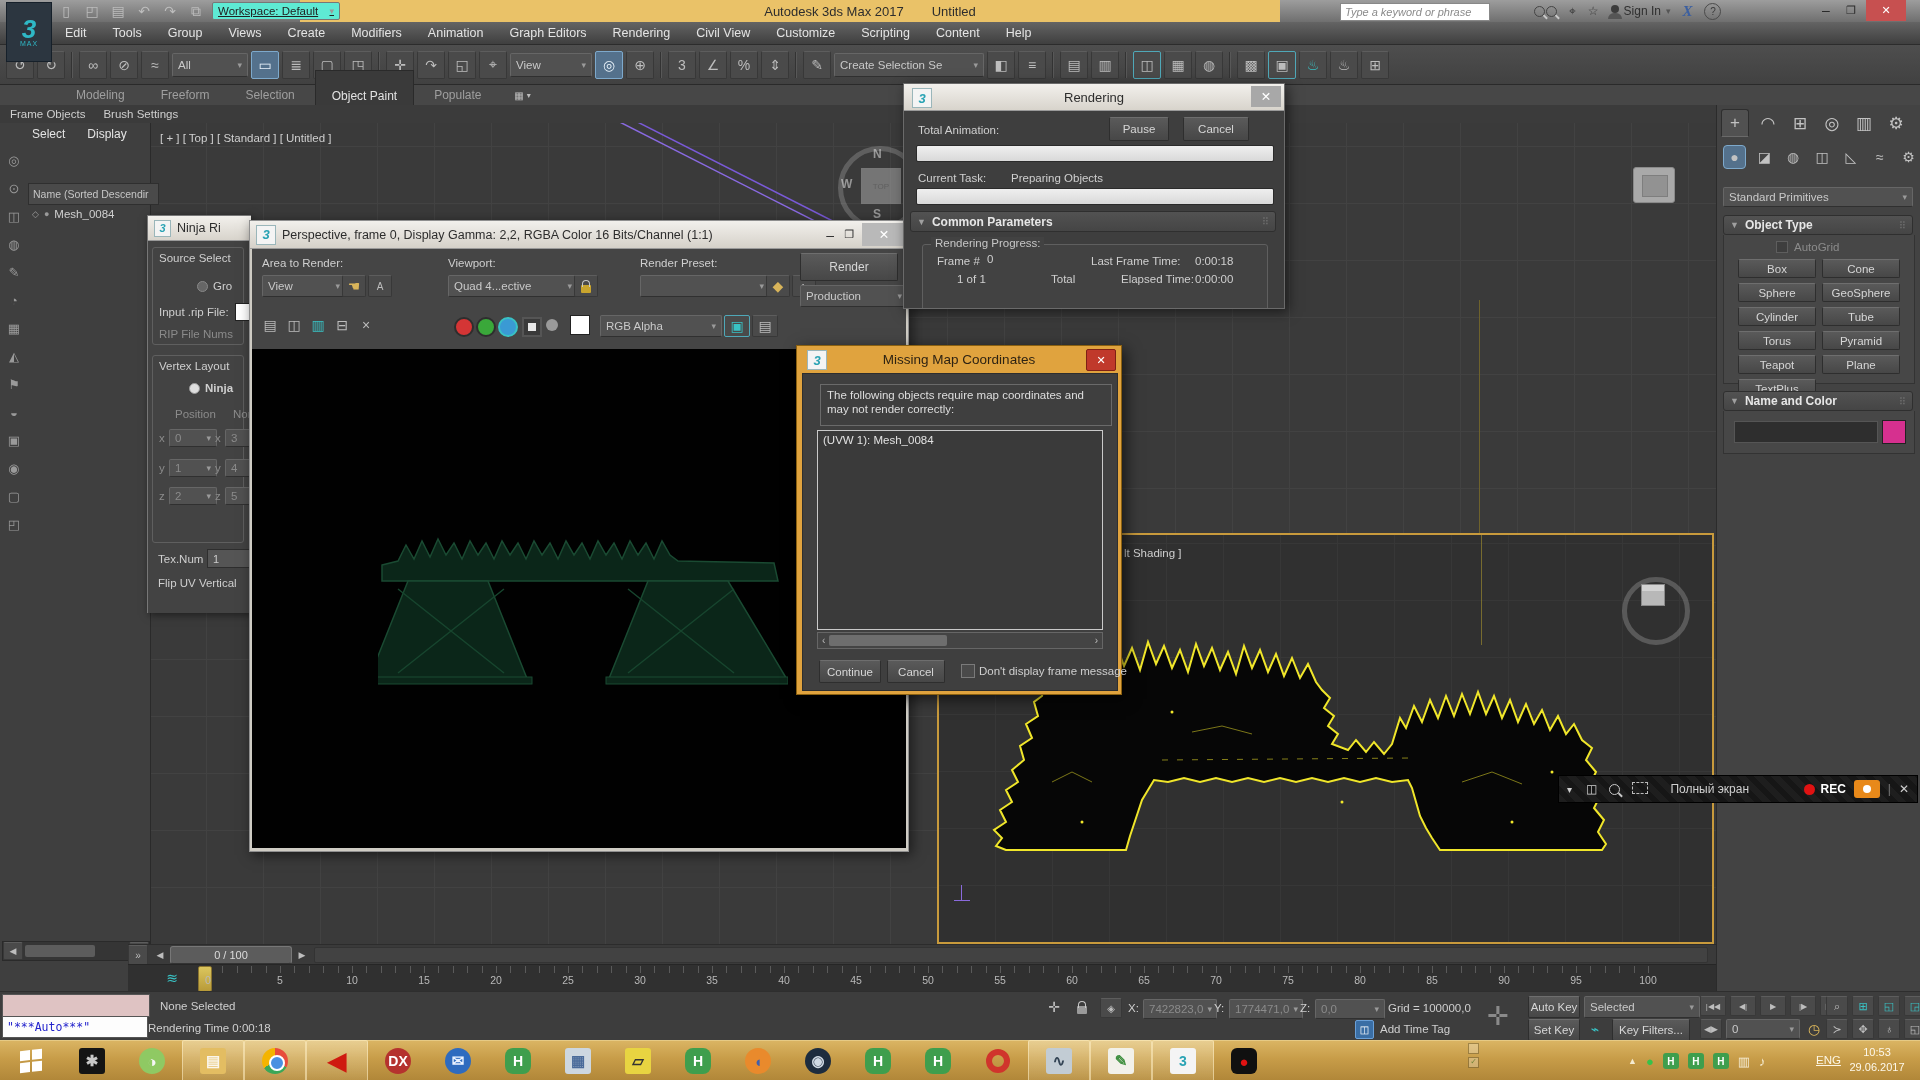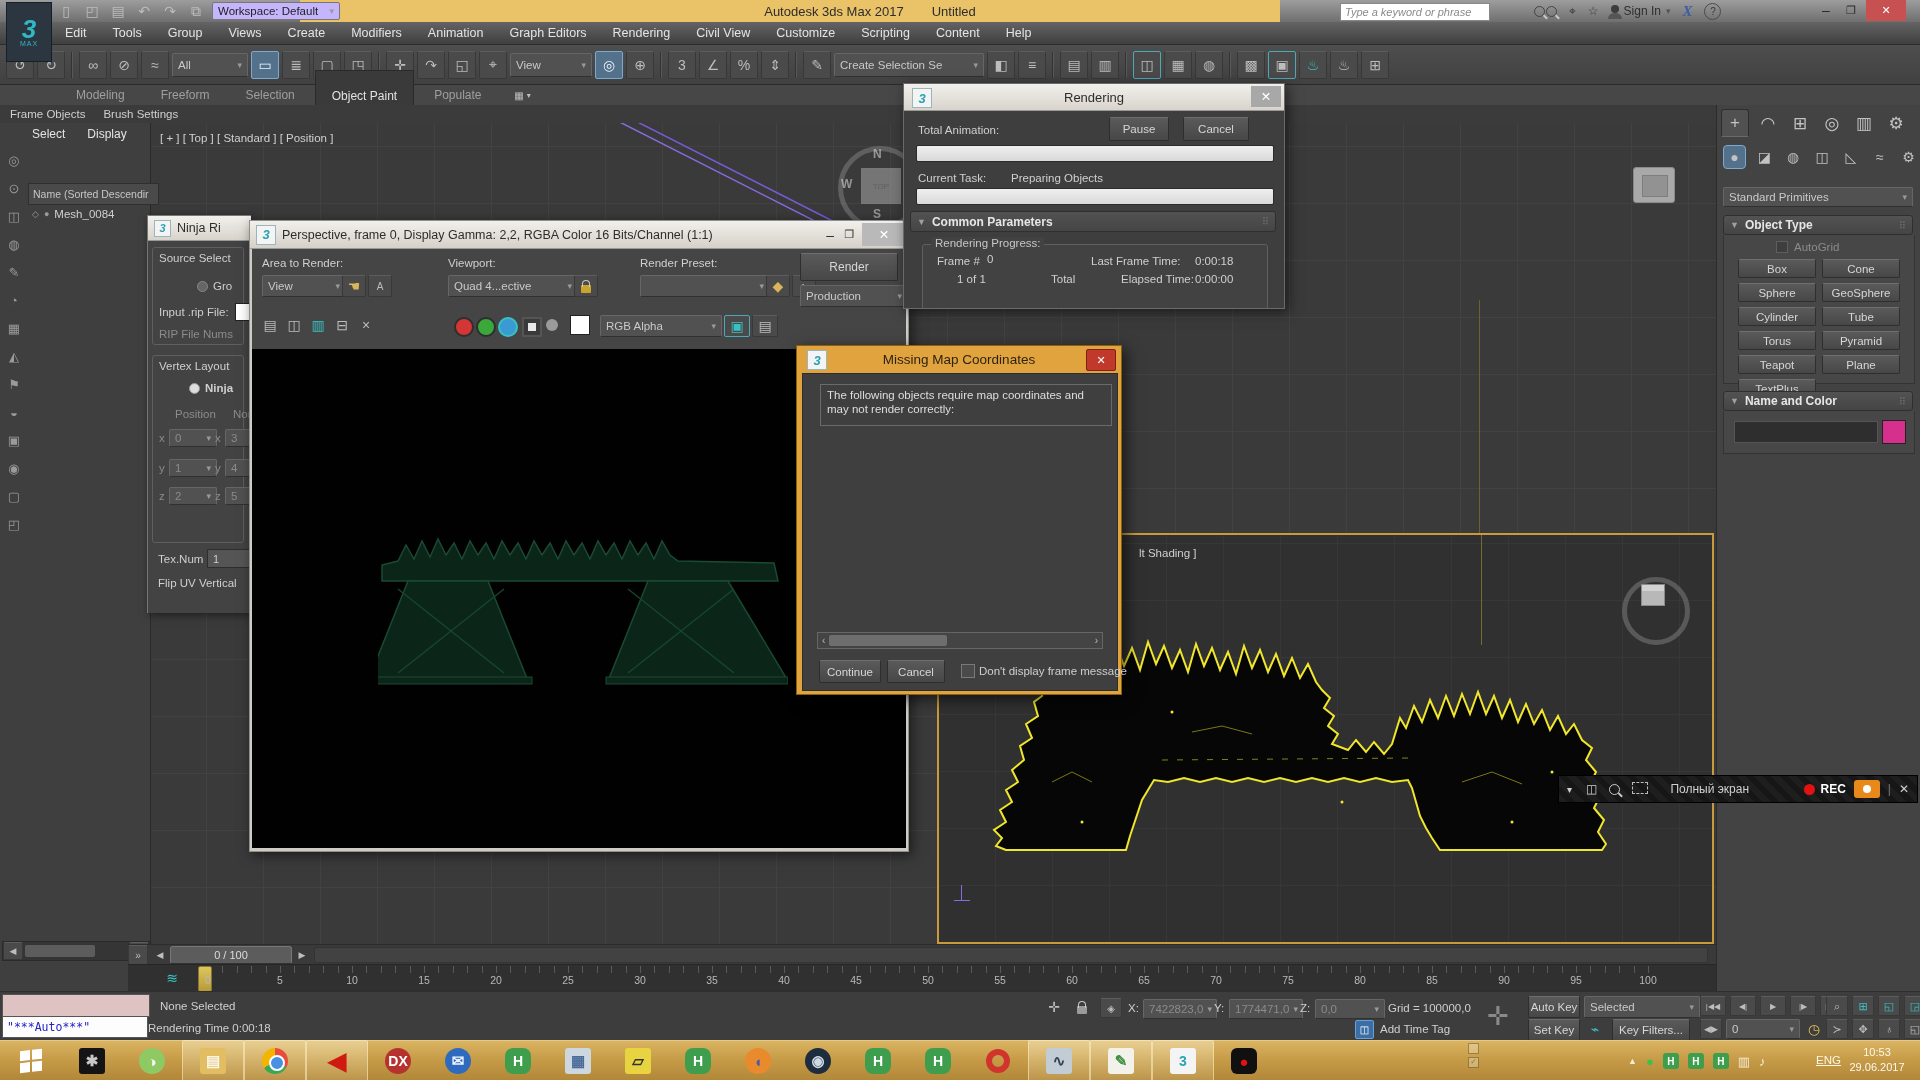--- a/index.html
+++ b/index.html
@@ -57,21 +57,21 @@
     <span style="color:#2fb8c6;font-size:26px;font-weight:bold;font-style:italic;line-height:22px;">3</span>
     <span style="color:#2fb8c6;font-size:7px;letter-spacing:1px;">MAX</span>
   </div>
   <div id="qa" class="ab flex" style="left:56px;top:2px;height:18px;gap:6px;">
     <span class="ic flat" style="width:20px;height:18px">▯</span>
     <span class="ic flat" style="width:20px;height:18px">◰</span>
     <span class="ic flat" style="width:20px;height:18px">▤</span>
     <span class="ic flat" style="width:20px;height:18px">↶</span>
     <span class="ic flat" style="width:20px;height:18px">↷</span>
     <span class="ic flat" style="width:20px;height:18px">⧉</span>
-    <span class="dd" style="width:116px;height:16px;background:#c4b5fd;color:#222;border:1px solid #777;">Workspace: Default</span>
+    <span class="dd" style="width:116px;height:16px;background:#5eead4;color:#222;border:1px solid #777;text-decoration:underline;">Workspace: Default</span>
   </div>
   <div class="ab flex" style="left:640px;top:2px;width:460px;height:18px;justify-content:center;gap:28px;color:#2d2d2d;font-size:13px;">
     <span>Autodesk 3ds Max 2017</span>
       <span>Untitled</span>
   </div>
   <input class="ab srch" style="left: 1340px; top: 3px;" readonly="" placeholder="Type a keyword or phrase">
   <div class="ab flex" style="left:1534px;top:3px;height:16px;gap:12px;">
     <span class="flex" style="gap:1px">
         <span class="mag" style="border-color:#444"></span>
         <span class="mag" style="border-color:#444"></span>
@@ -176,21 +176,21 @@
       </span>
   </div>
   <div class="ab flex" style="left:0;top:105px;width:1920px;height:18px;background:#3b3b3b;border-bottom:1px solid #2c2c2c;">
     <div id="subtabs" class="flex" style="margin-left:10px;gap:18px;">
         <span style="font-size: 11.5px; color: rgb(207, 207, 207);">Frame Objects</span>
         <span style="font-size: 11.5px; color: rgb(207, 207, 207);">Brush Settings</span>
       </div>
   </div>
 
   <div class="ab grid" style="left:150px;top:123px;width:1566px;height:821px;"></div>
-  <div class="ab lbl" style="left:160px;top:132px;z-index:2;">[ + ] [ Top ] [ Standard ] [ Position ]</div>
+  <div class="ab lbl" style="left:160px;top:132px;z-index:2;">[ + ] [ Top ] [ Standard ] [ Untitled ]</div>
 
   <svg class="ab" style="left:150px;top:123px;z-index:1;pointer-events:none;" width="1566" height="821">
     <line x1="450" y1="-20" x2="726" y2="120" stroke="#7a5ad8" stroke-width="1.5"></line>
     <line x1="444" y1="-14" x2="720" y2="126" stroke="#8a6ae2" stroke-width="1.5"></line>
   </svg>
 
   <div class="ab" style="left:1479px;top:300px;width:1px;height:340px;background:#6e622c;z-index:1;"></div>
 
   <div class="ab" style="left:838px;top:146px;width:74px;height:74px;border:5px solid rgba(195,195,195,.28);border-radius:50%;z-index:2;">
     <span class="ab" style="left:30px;top:-4px;color:rgba(225,225,225,.55);font-weight:bold;">N</span>
@@ -200,21 +200,21 @@
   </div>
 
   <div class="ab" style="left:1633px;top:167px;width:40px;height:34px;background:#a9a9a9;border:1px solid #8a8a8a;border-radius:3px;z-index:2;">
     <div class="ab" style="left:8px;top:7px;width:24px;height:20px;background:#929292;border:1px solid #7e7e7e;"></div>
   </div>
 
   <div class="ab" style="left:766px;top:718px;width:1px;height:16px;background:#39b54a;z-index:1;"></div>
   <div class="ab" style="left:758px;top:733px;width:16px;height:1px;background:#b53939;z-index:1;"></div>
 
   <div class="ab grid2" style="left:937px;top:533px;width:777px;height:411px;border:2px solid #c89a3c;box-sizing:border-box;z-index:2;">
-    <span class="lbl ab" style="left:200px;top:12px;">lt Shading ]</span>
+    <span class="lbl ab" style="left:185px;top:12px;">lt Shading ]</span>
     <div class="ab" style="left:542px;top:0;width:1px;height:110px;background:#8a7a30;opacity:.8;"></div>
 
     <div class="ab" style="left:683px;top:42px;width:58px;height:58px;border:5px solid rgba(165,165,165,.35);border-radius:50%;">
       <div class="ab" style="left:14px;top:2px;width:22px;height:20px;background:#b8b8b8;border:1px solid #8a8a8a;">
         <div style="width:100%;height:6px;background:#d2d2d2;"></div>
       </div>
     </div>
 
     <div class="ab" style="left:22px;top:350px;width:1px;height:16px;background:#8a6adc;"></div>
     <div class="ab" style="left:15px;top:365px;width:16px;height:1px;background:#8a6adc;"></div>
@@ -428,20 +428,23 @@
   </div>
 
   <div class="ab" style="left:796px;top:345px;width:324px;height:348px;background:#e0a33e;border:1px solid #8a6010;box-shadow:4px 4px 14px rgba(0,0,0,.6);z-index:8;">
     <div class="flex" style="height:27px;position:relative;justify-content:center;">
       <span class="logo3 ab" style="left:4px;top:4px;">3</span>
       <span style="color:#2e2313;font-size:13.5px;">Missing Map Coordinates</span>
       <span class="flex ab" style="right:5px;top:3px;width:28px;height:20px;background:#c0392b;border:1px solid #7e2014;justify-content:center;color:#fff;font-size:11px;border-radius:2px;">✕</span>
     </div>
     <div class="ab" style="left:5px;top:27px;width:314px;height:316px;background:#3f3f3f;border:1px solid #2e2e2e;">
       <div class="ab" style="left:17px;top:10px;width:278px;height:34px;border:1px solid #6a6a6a;color:#dedede;font-size:11.5px;padding:3px 6px;line-height:14px;">The following objects require map coordinates and may not render correctly:</div>
+      <div class="ab" style="left:14px;top:56px;width:286px;height:200px;background:#3a3a3a;border:1px solid #c9c9c9;color:#e2e2e2;font-size:11.5px;padding:3px 5px;box-sizing:border-box;">
+        <span>(UVW 1): Mesh_0084</span>
+      </div>
       <div class="ab flex" style="left:14px;top:258px;width:286px;height:17px;background:#444;border:1px solid #666;box-sizing:border-box;">
         <span style="color:#bbb;font-size:10px;padding:0 4px;">‹</span>
         <div style="width:118px;height:11px;background:#6e6e6e;border-radius:2px;"></div>
         <span style="color:#bbb;font-size:10px;padding:0 4px;margin-left:auto;">›</span>
       </div>
       <div class="btn ab" style="left:16px;top:286px;width:60px;height:21px;">Continue</div>
       <div class="btn ab" style="left:84px;top:286px;width:56px;height:21px;">Cancel</div>
       <span class="chk ab" style="left:158px;top:290px;"></span>
       <span class="lbl ab" style="left:176px;top:291px;">Don't display frame message</span>
     </div>

